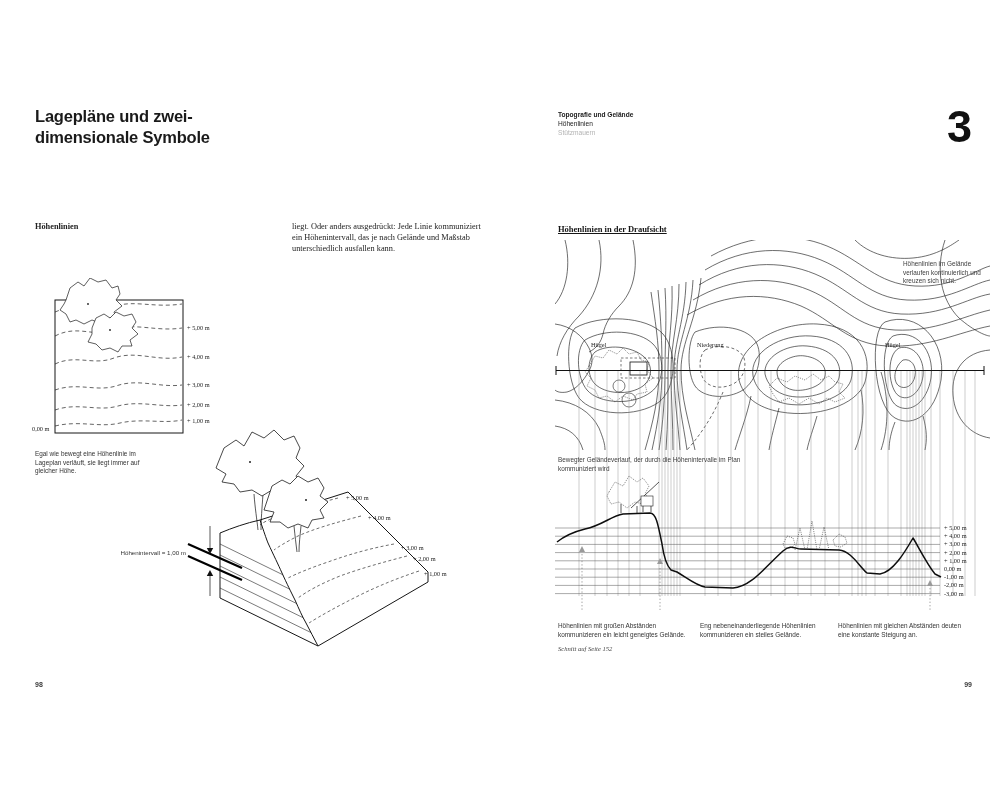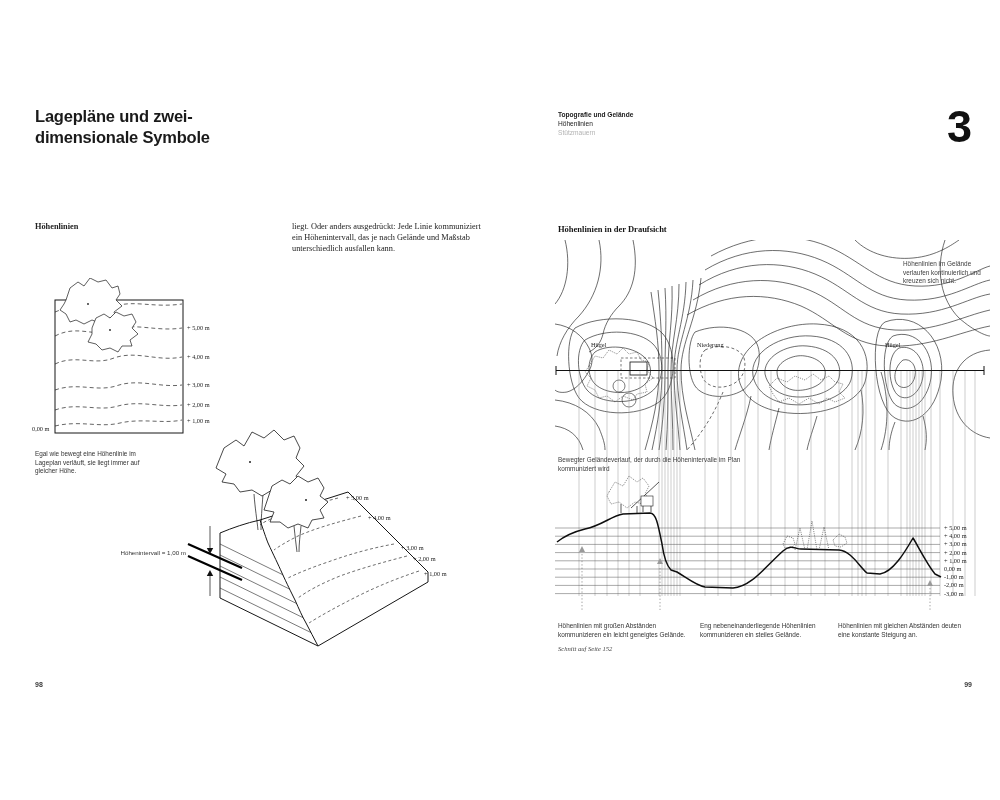--- a/index.html
+++ b/index.html
@@ -1,19 +1,19 @@
 <!DOCTYPE html>
 <html><head>
 <meta charset="utf-8">
 <style>
   html,body{margin:0;padding:0;background:#e8e8e8;}
   .spread{position:relative;width:1000px;height:800px;background:#ffffff;overflow:hidden;
           font-family:"Liberation Sans",sans-serif;color:#1a1a1a;}
   .abs{position:absolute;}
-  .t-serif{font-family:"Liberation Serif",serif;}
+  .t-serif{font-family:"Liberation Serif",serif;text-decoration:underline;}
 
   .book-title{left:35px;top:106px;font-size:16.5px;line-height:21px;font-weight:700;letter-spacing:-.2px;}
   .intro{top:222px;width:200px;font-family:"Liberation Serif",serif;font-size:8.3px;line-height:10.9px;color:#222;}
   .intro-h{font-weight:700;}
   .col1{left:35px;} .col2{left:256px;margin-left:36px;}
   .small-cap{font-size:6.4px;line-height:8.7px;color:#333;}
   .cap1{left:35px;top:450px;width:114px;}
   .pageno{font-size:7px;font-weight:700;color:#3c3c3c;}
   .pn-l{left:35px;top:681px;} .pn-r{left:938px;top:681px;width:34px;text-align:right;}
 

